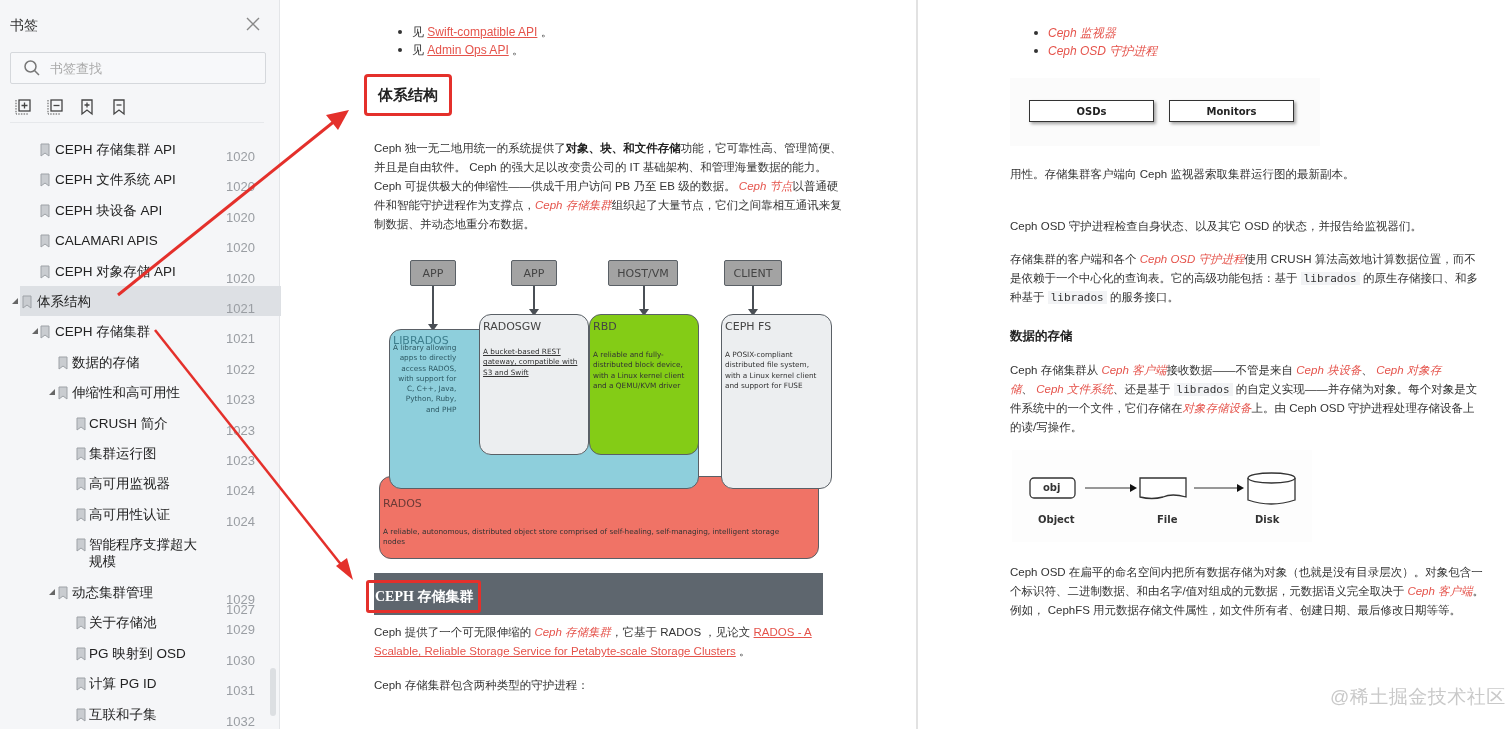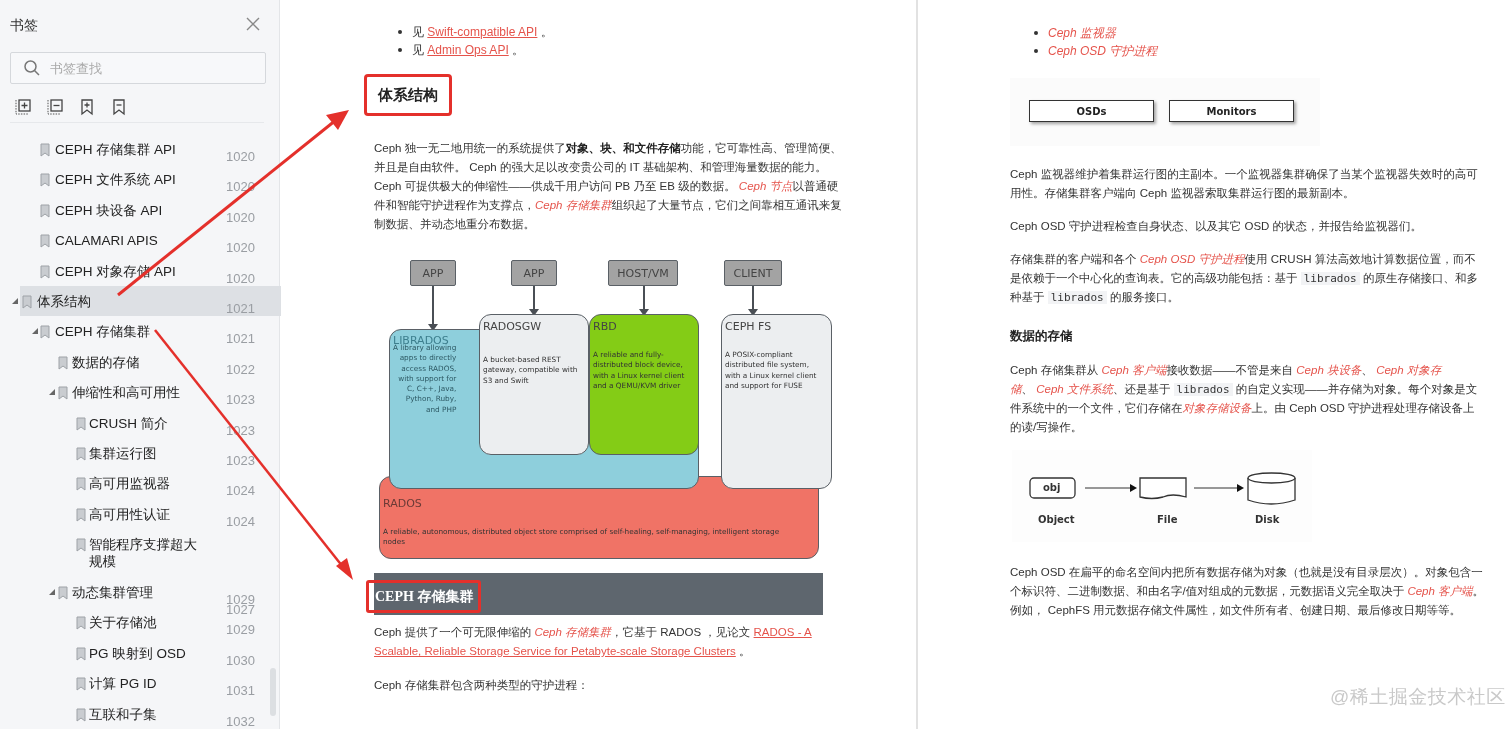--- a/index.html
+++ b/index.html
@@ -293,21 +293,21 @@
         <div>apps to directly</div>
         <div>access RADOS,</div>
         <div>with support for</div>
         <div>C, C++, Java,</div>
         <div>Python, Ruby,</div>
         <div>and PHP</div>
       </div>
   </div>
   <div class="dbox" style="left:479px; top:314px; width:110px; height:141px; background:#eceef0;">
     <div class="t">RADOSGW</div>
-    <div class="d" style="top:40px;" id="radosgw-desc">
+    <div class="d" style="top:32px;text-decoration:underline;" id="radosgw-desc">
         <div>A bucket-based REST</div>
         <div>gateway, compatible with</div>
         <div>S3 and Swift</div>
       </div>
   </div>
   <div class="dbox" style="left:589px; top:314px; width:110px; height:141px; background:#84cc16;">
     <div class="t">RBD</div>
     <div class="d" style="top:35px;" id="rbd-desc">
         <div>A reliable and fully-</div>
         <div>distributed block device,</div>
@@ -339,21 +339,20 @@
   <li><span class="red-i">Ceph 监视器</span></li>
   <li><span class="red-i">Ceph OSD 守护进程</span></li>
 </ul>
 
 <div class="osdmon">
   <div class="osdbtn" style="left:19px; width:125px;">OSDs</div>
   <div class="osdbtn" style="left:159px; width:125px;">Monitors</div>
 </div>
 
 <div class="p-text" style="left:1010px; top:165px;">
-  <div>Ceph 监视器维护着集群运行图的主副本。一个监视器集群确保了当某个监视器失效时的高可</div>
   <div>用性。存储集群客户端向 Ceph 监视器索取集群运行图的最新副本。</div>
 </div>
 <div class="p-text" style="left:1010px; top:217px;">Ceph OSD 守护进程检查自身状态、以及其它 OSD 的状态，并报告给监视器们。</div>
 <div class="p-text" style="left:1010px; top:250px;">
   <div><span>存储集群的客户端和各个 </span><span class="red-i">Ceph OSD 守护进程</span><span>使用 CRUSH 算法高效地计算数据位置，而不</span></div>
   <div><span>是依赖于一个中心化的查询表。它的高级功能包括：基于 </span><span class="code">librados</span><span> 的原生存储接口、和多</span></div>
   <div><span>种基于 </span><span class="code">librados</span><span> 的服务接口。</span></div>
 </div>
 
 <div class="h-storage">数据的存储</div>

